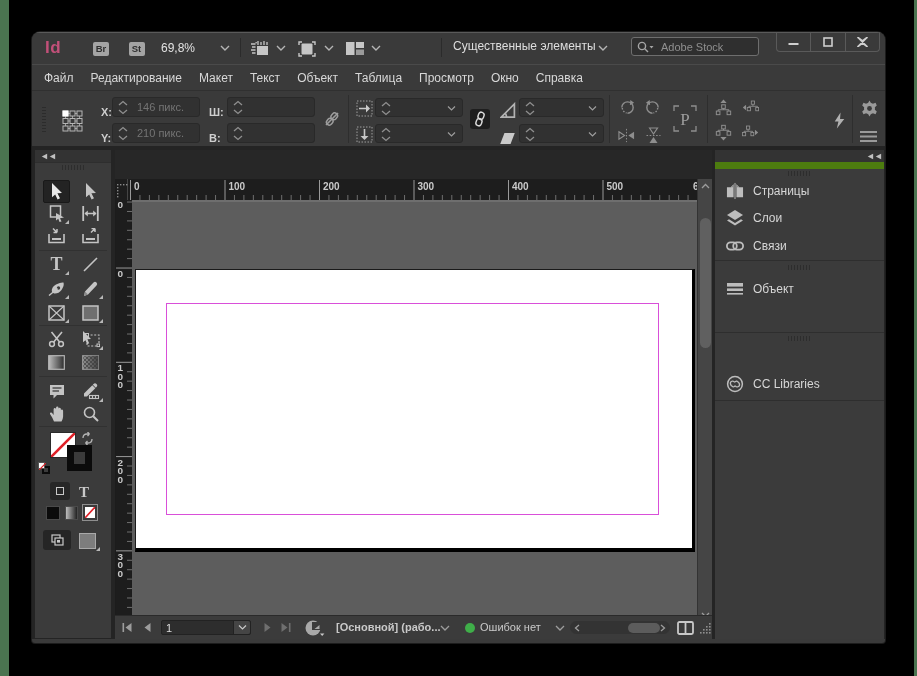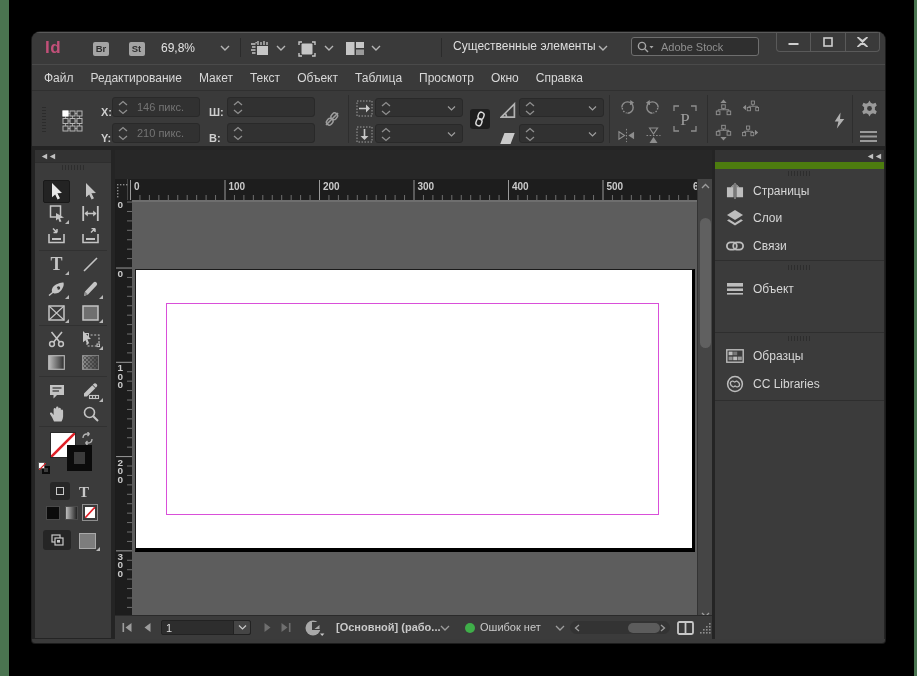--- a/index.html
+++ b/index.html
@@ -940,31 +940,20 @@
               <rect x="1" y="1" width="16" height="3.6" fill="#bdbdbd"></rect>
               <rect x="1" y="6.4" width="16" height="2.6" fill="#bdbdbd"></rect>
               <rect x="1" y="11" width="16" height="1.6" fill="#bdbdbd"></rect>
             </svg>
             <span class="dock-label">Объект</span>
           </div>
 
           <div class="dock-div" style="top:163px;"></div>
           <div class="grip-h" style="left:73px;top:167px;"></div>
 
-          <div class="dock-row" style="top:173px;">
-            <svg class="dock-icon" width="18" height="14" viewBox="0 0 18 14">
-              <rect x="0.8" y="0.8" width="16.4" height="12.4" fill="none" stroke="#bdbdbd" stroke-width="1.4"></rect>
-              <rect x="2.6" y="2.6" width="4" height="3.6" fill="#bdbdbd"></rect>
-              <rect x="7.2" y="2.6" width="4" height="3.6" fill="#777"></rect>
-              <rect x="2.6" y="7.6" width="4" height="3.6" fill="#8f8f8f"></rect>
-              <rect x="7.2" y="7.6" width="4" height="3.6" fill="#bdbdbd"></rect>
-              <rect x="11.8" y="7.6" width="4" height="3.6" fill="#999"></rect>
-            </svg>
-            <span class="dock-label">Образцы</span>
-          </div>
           <div class="dock-row" style="top:201px;">
             <svg class="dock-icon" width="19" height="18" viewBox="0 0 19 18">
               <circle cx="9.5" cy="9" r="7.8" fill="none" stroke="#bdbdbd" stroke-width="1.6"></circle>
               <path d="M9.2,7.2 Q8,5.4 6.2,6.1 Q4.2,6.9 4.7,9 Q5.2,11.2 7.2,11.9 Q8.8,12.4 9.8,10.8" fill="none" stroke="#bdbdbd" stroke-width="1.4"></path>
               <path d="M9.8,10.8 Q10.8,12.6 12.7,11.9 Q14.7,11.1 14.2,9 Q13.7,6.8 11.7,6.1 Q10.1,5.6 9.2,7.2" fill="none" stroke="#bdbdbd" stroke-width="1.4"></path>
             </svg>
             <span class="dock-label">CC Libraries</span>
           </div>
 
           <div class="dock-div" style="top:231px;"></div>

